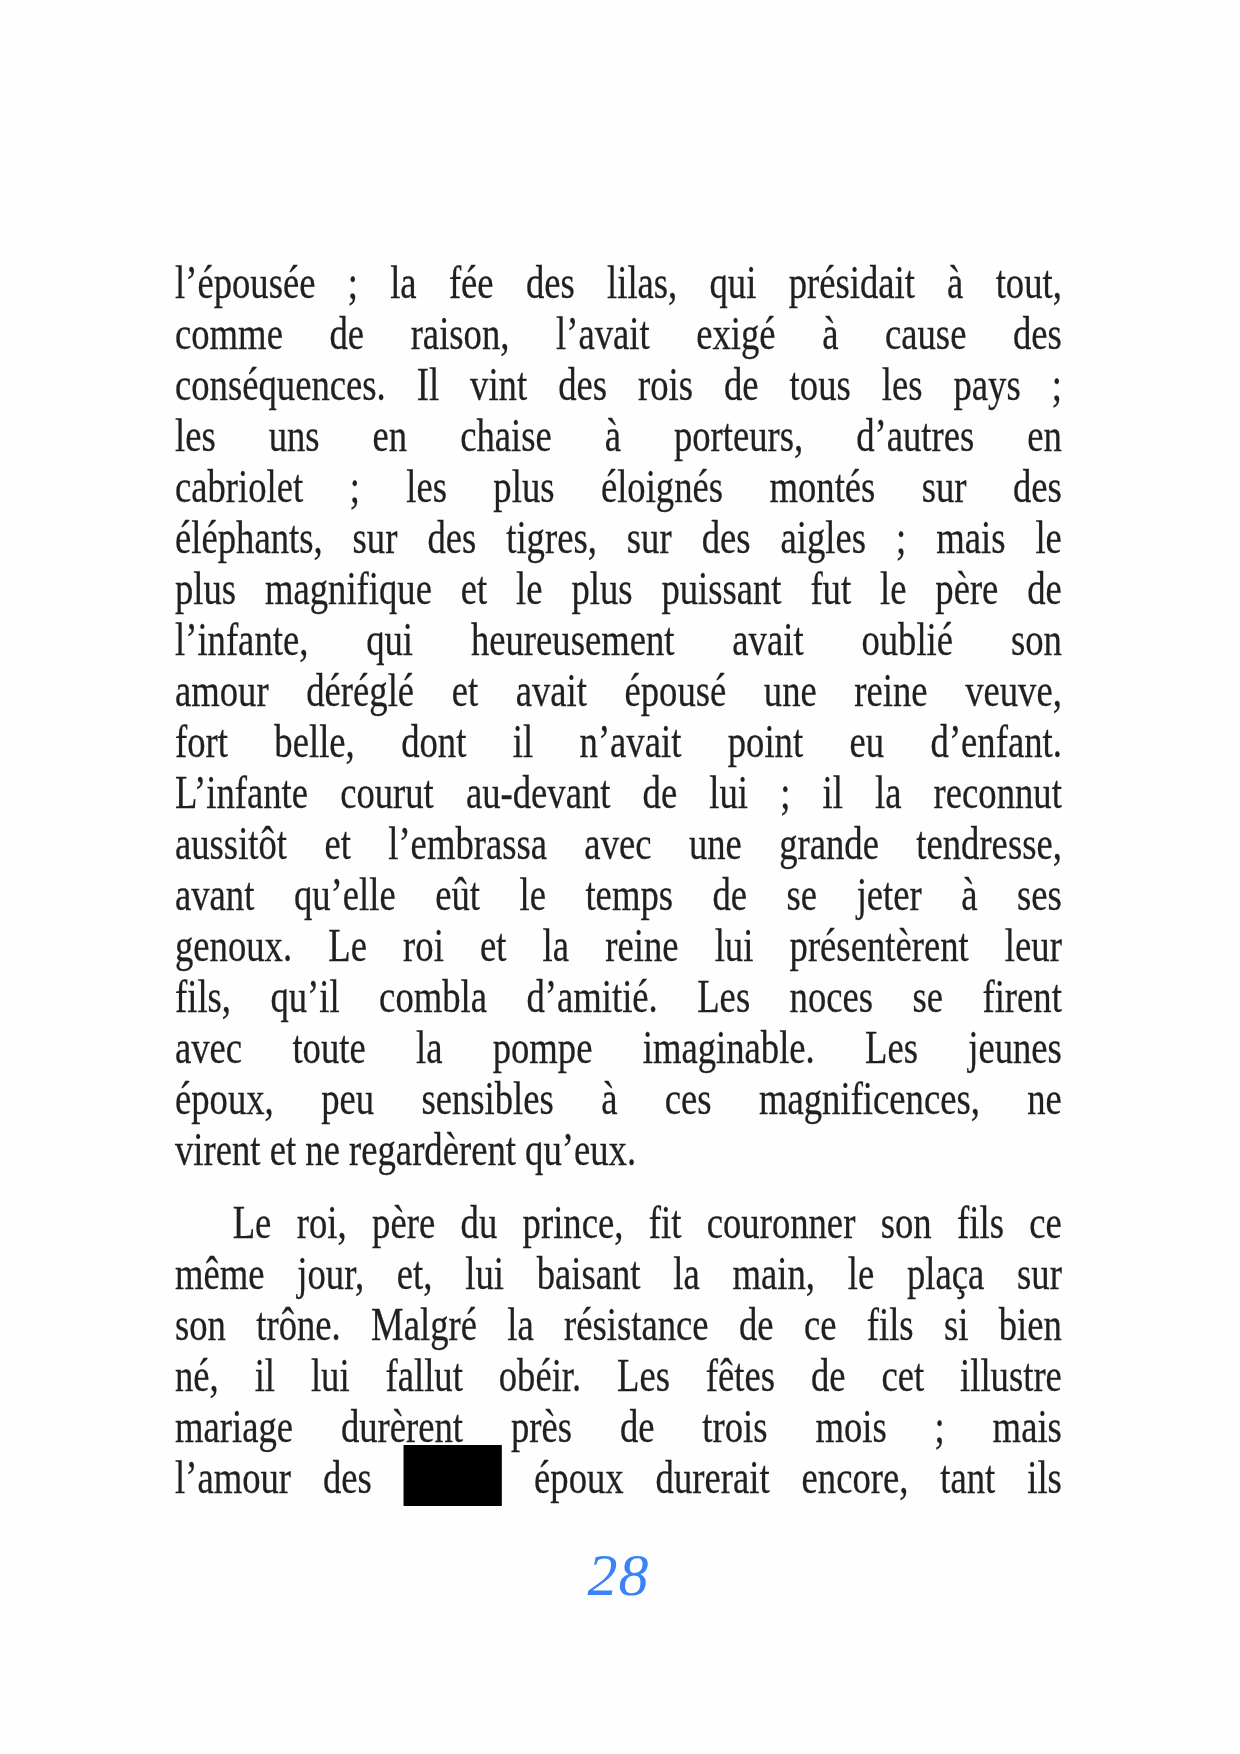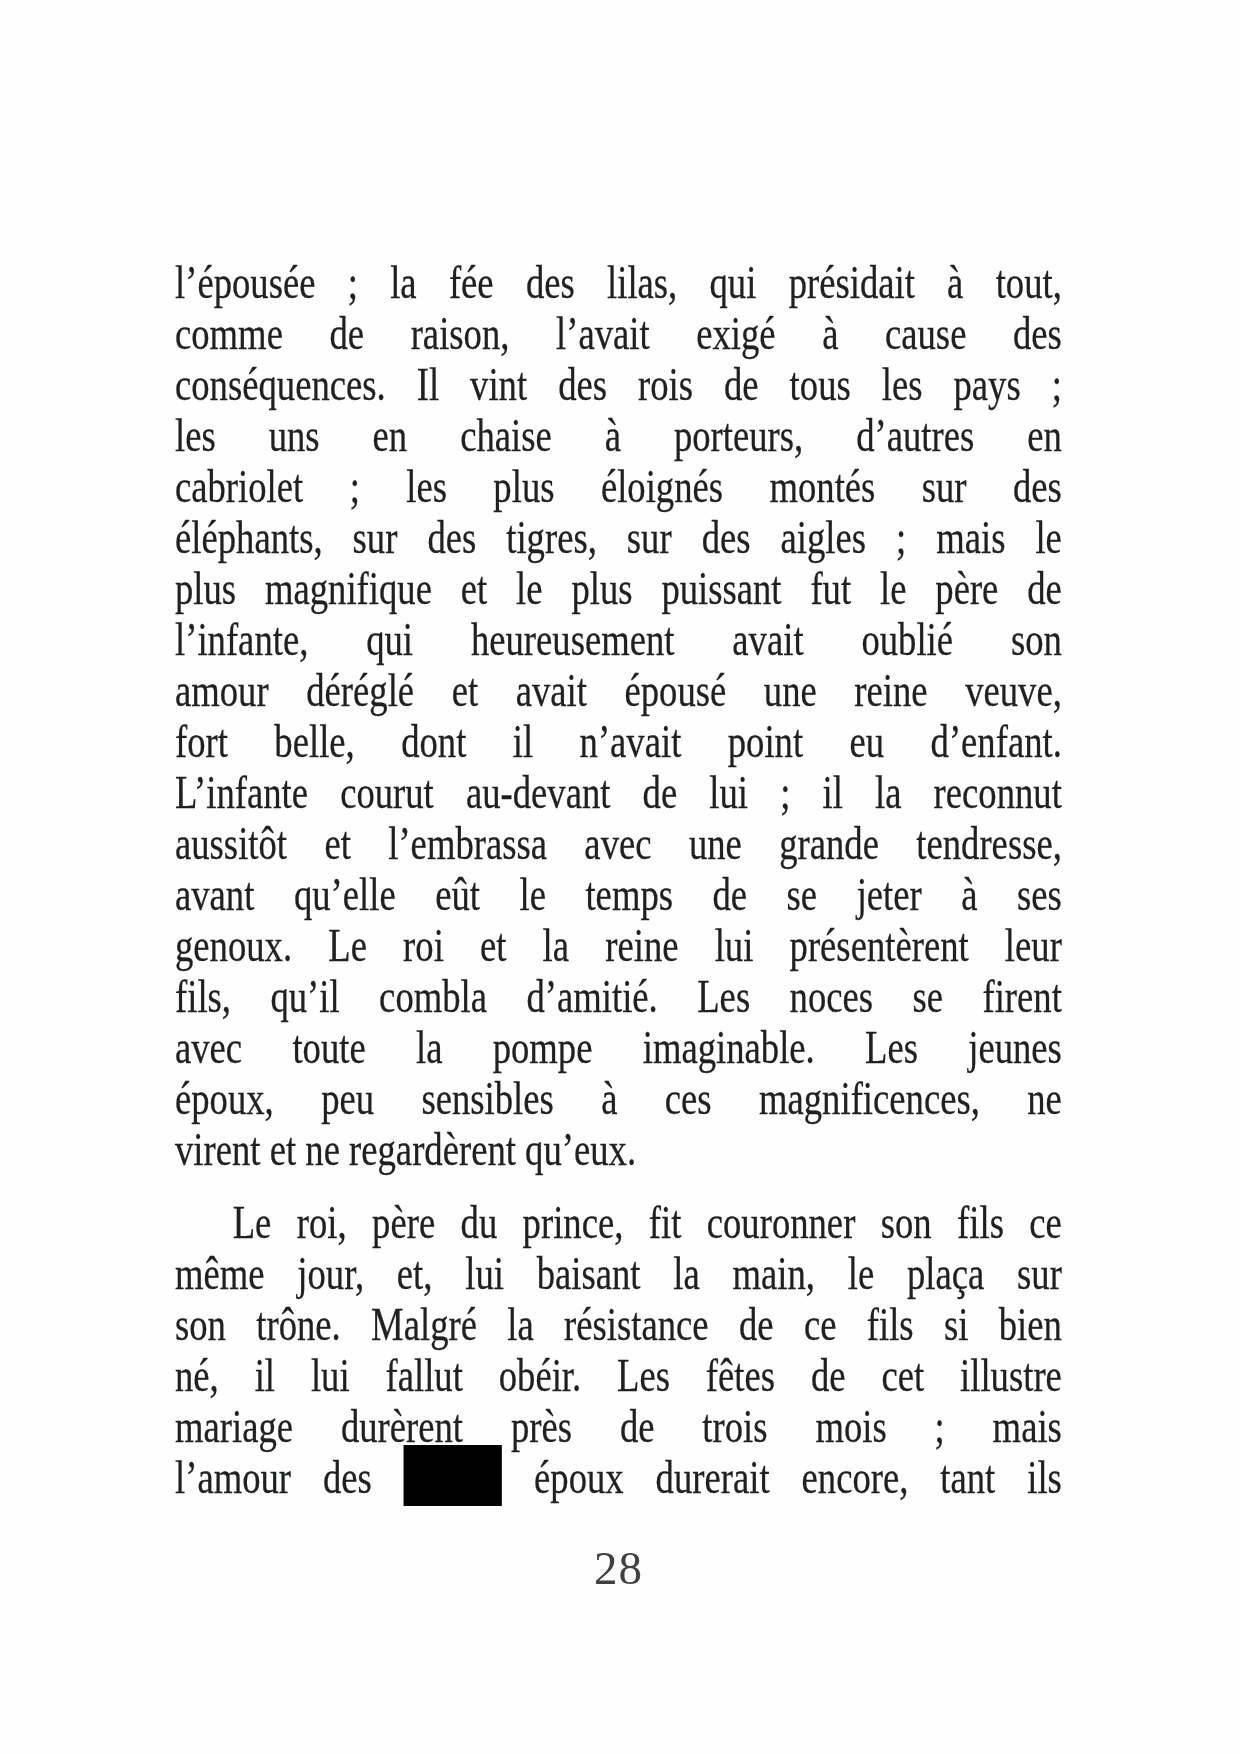--- a/index.html
+++ b/index.html
@@ -62,24 +62,25 @@
     background: #000000;
   }
   .pagenum-wrap {
     position: absolute;
     left: 175px;
     top: 1545px;
     width: 887px;
     text-align: center;
   }
   .pagenum {
-    font-size: 47px;
+    font-size: 60px;
     line-height: 1;
-    color: #404040;
+    color: #3b82f6;
     letter-spacing: 1px;
+    font-style: italic;
   }
 </style>
 </head>
 <body>
 
 <div class="page">
 
   <div class="text-block">
 
     <div class="para-1">

